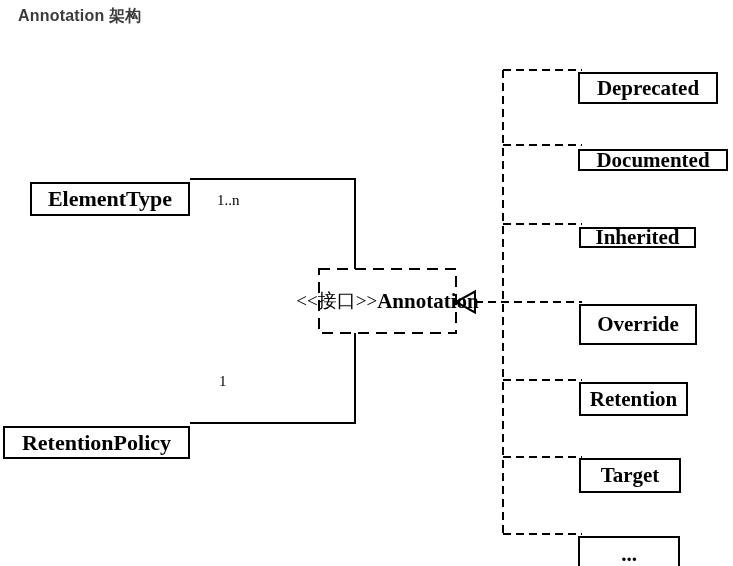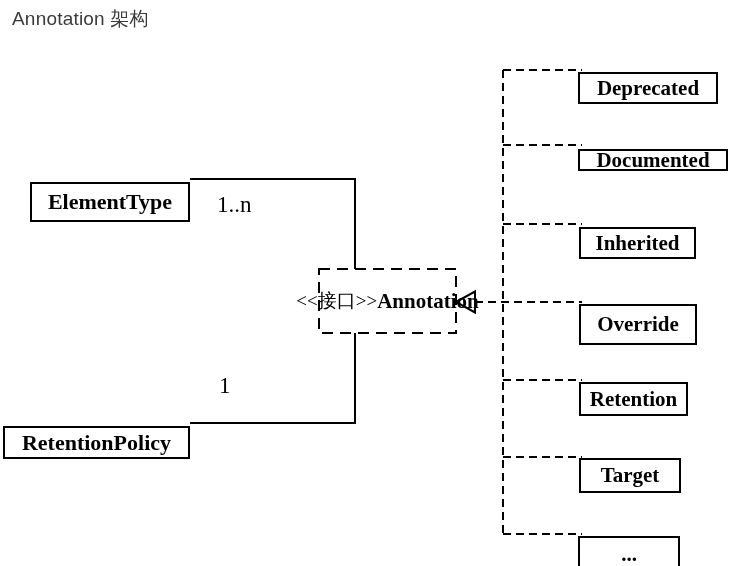--- a/index.html
+++ b/index.html
@@ -7,25 +7,25 @@
     position: relative;
     width: 733px;
     height: 566px;
     background: #ffffff;
     overflow: hidden;
     font-family: "Liberation Serif", "DejaVu Serif", serif;
     color: #000;
   }
   .page-title {
     position: absolute;
-    left: 12px;
+    left: 18px;
     top: 6px;
     font-family: "Liberation Sans", "DejaVu Sans", sans-serif;
-    font-weight: normal;
-    font-size: 19px;
+    font-weight: bold;
+    font-size: 16px;
     color: #3b3b3b;
     letter-spacing: 0.2px;
     white-space: nowrap;
   }
   .connector-layer {
     position: absolute;
     left: 0; top: 0;
     width: 733px; height: 566px;
   }
   .clsbox {
@@ -52,21 +52,21 @@
     flex-direction: row;
     align-items: center;
     justify-content: center;
     line-height: 1.15;
     white-space: nowrap;
   }
   .iface-text .stereo { font-size: 19px; font-weight: normal; }
   .iface-text .iname  { font-size: 21px; font-weight: bold; }
   .mult {
     position: absolute;
-    font-size: 23px;
+    font-size: 15px;
     line-height: 1;
     white-space: nowrap;
   }
 </style>
 </head>
 <body>
 
 <div class="canvas">
 
   <div class="page-title">Annotation 架构</div>
@@ -84,42 +84,42 @@
     <path d="M503 70 H582" fill="none" stroke="#000" stroke-width="2" stroke-dasharray="8 5"></path>
     <path d="M503 145 H582" fill="none" stroke="#000" stroke-width="2" stroke-dasharray="8 5"></path>
     <path d="M503 224 H582" fill="none" stroke="#000" stroke-width="2" stroke-dasharray="8 5"></path>
     <path d="M503 380 H582" fill="none" stroke="#000" stroke-width="2" stroke-dasharray="8 5"></path>
     <path d="M503 457 H582" fill="none" stroke="#000" stroke-width="2" stroke-dasharray="8 5"></path>
     <path d="M503 534 H582" fill="none" stroke="#000" stroke-width="2" stroke-dasharray="8 5"></path>
 
     <polygon points="456,302 475,291.5 475,312.5" fill="#fff" stroke="#000" stroke-width="2"></polygon>
   </svg>
 
-  <div class="clsbox big" style="left:30px; top:163px; width:160px; height:40px;">
+  <div class="clsbox big" style="left:30px; top:163px; width:160px; height:34px;">
     <span>ElementType</span>
   </div>
   <div class="clsbox big" style="left:3px; top:407px; width:187px; height:33px;">
     <span>RetentionPolicy</span>
   </div>
 
   <div class="mult" style="left:217px; top:193px;">1..n</div>
   <div class="mult" style="left:219px; top:374px;">1</div>
 
   <div class="iface-text">
     <span class="stereo">&lt;&lt;接口&gt;&gt;</span>
     <span class="iname">Annotation</span>
   </div>
 
   <div class="clsbox" style="left:578px; top:53px; width:140px; height:32px;">
     <span>Deprecated</span>
   </div>
   <div class="clsbox" style="left:578px; top:130px; width:150px; height:22px;">
     <span>Documented</span>
   </div>
-  <div class="clsbox" style="left:579px; top:208px; width:117px; height:32px;">
+  <div class="clsbox" style="left:579px; top:208px; width:117px; height:21px;">
     <span>Inherited</span>
   </div>
   <div class="clsbox" style="left:579px; top:285px; width:118px; height:41px;">
     <span>Override</span>
   </div>
   <div class="clsbox" style="left:579px; top:363px; width:109px; height:34px;">
     <span>Retention</span>
   </div>
   <div class="clsbox" style="left:579px; top:439px; width:102px; height:35px;align-items:center;">
     <span>Target</span>

